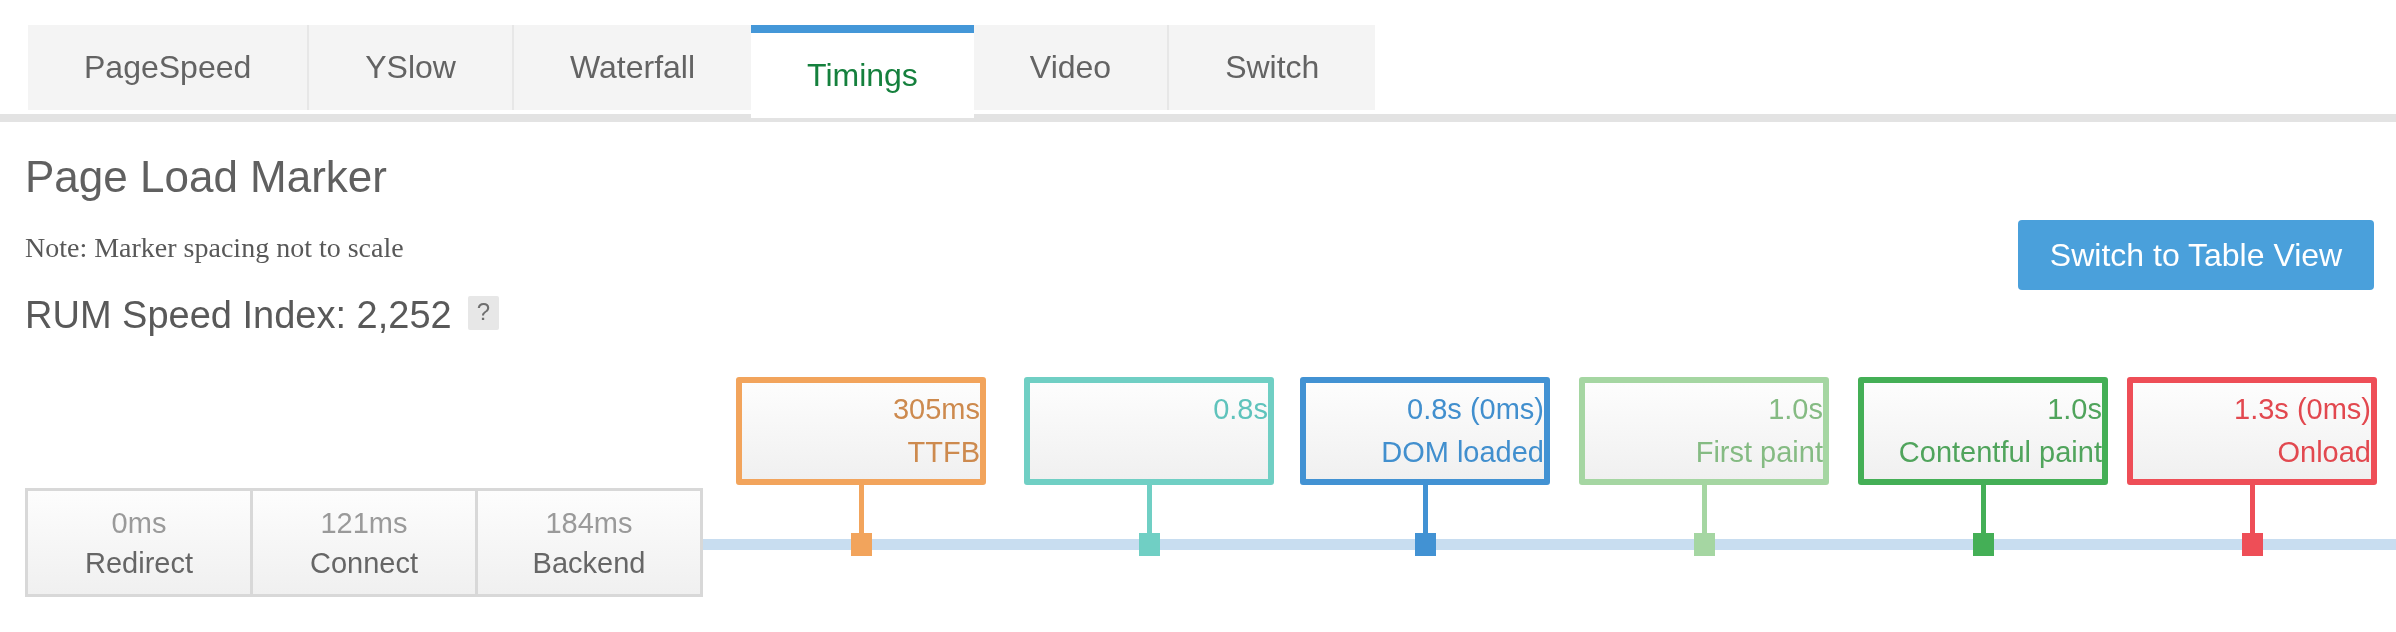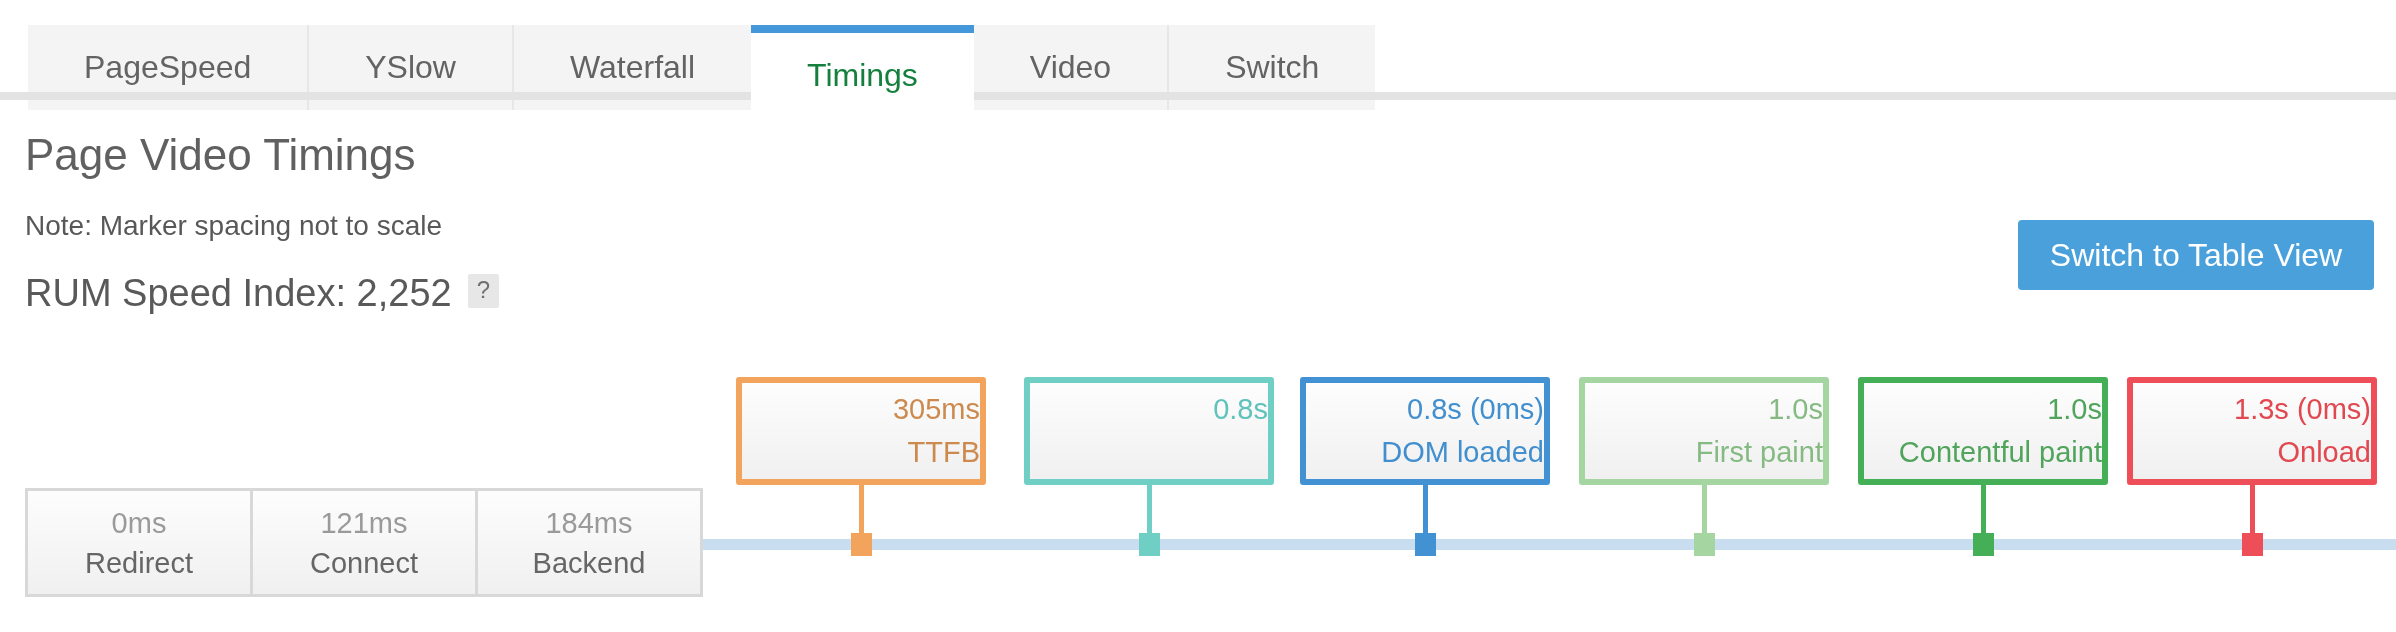--- a/index.html
+++ b/index.html
@@ -1,35 +1,35 @@
 <!DOCTYPE html>
 <html><head>
 <meta charset="utf-8">
 <style>
   * { margin:0; padding:0; box-sizing:border-box; }
   html,body { width:2396px; height:632px; background:#ffffff;
     font-family:"Liberation Sans", sans-serif; overflow:hidden; }
   body { position:relative; color:#5a5a5a; }
 
   
-  .tabbar { position:relative; padding:25px 0 0 28px; height:100px; }
+  .tabbar { position:relative; padding:25px 0 0 28px; height:122px; }
   .tabbar::after { content:""; position:absolute; left:0; right:0; bottom:0;
     height:8px; background:#e3e3e3; z-index:1; }
   .tabs { display:flex; align-items:flex-start; height:93px; }
   .tab { height:85px; padding:0 56px; display:flex; align-items:center;
     background:#f4f4f4; color:#636363; font-size:32px; cursor:pointer;
     border-left:2px solid #e7e7e7; position:relative; z-index:0; white-space:nowrap; }
   .tab:first-child { border-left:none; }
   .tab.active { height:93px; background:#ffffff; border-top:8px solid #4497d8;
     border-left:none; color:#4ea0dc; z-index:2; }
   .tab.active + .tab { border-left:none; }
 
   
   .page-title { margin:30px 0 0 25px; font-size:44px; font-weight:400; color:#606060; }
-  .note { margin:30px 0 0 25px; font-size:28px; color:#585858; }
+  .note { margin:30px 0 0 25px; font-size:28px; color:#585858;font-family:Liberation Serif, serif; }
   .rum { margin:30px 0 0 25px; font-size:38px; color:#595959; }
   .help-badge { display:inline-block; margin-left:16px; padding:2px 9px 4px;
     background:#e7e7e7; color:#6f6f6f; font-size:24px; border-radius:2px;
     position:relative; top:-8px; cursor:pointer; }
   .switch-btn { position:absolute; top:220px; right:22px; width:356px; height:70px;
     background:#4aa0db; color:#ffffff; font-size:32px; border:none; border-radius:4px;
     font-family:"Liberation Sans", sans-serif; cursor:pointer; }
 
   
   .timeline { position:absolute; left:0; top:377px; width:2396px; height:255px; }
@@ -62,21 +62,21 @@
   <div class="tabs">
     <div class="tab">PageSpeed</div>
     <div class="tab">YSlow</div>
     <div class="tab">Waterfall</div>
     <div class="tab active" style="border-top-color: rgb(68, 151, 216); color: #15803d;">Timings</div>
     <div class="tab">Video</div>
     <div class="tab">Switch</div>
   </div>
 </div>
 
-<h1 class="page-title">Page Video Timings</h1>
+<h1 class="page-title">Page Load Marker</h1>
 <div class="note">Note: Marker spacing not to scale</div>
 <div class="rum"><span>RUM Speed Index: </span><span>2,252</span><span class="help-badge">?</span>
 </div>
 
 <button class="switch-btn" style="background: rgb(74, 160, 219);">Switch to Table View</button>
 
 <div class="timeline">
   <div class="tl-bar" style="background: rgb(200, 221, 240);"></div>
 
   <div class="segments">

